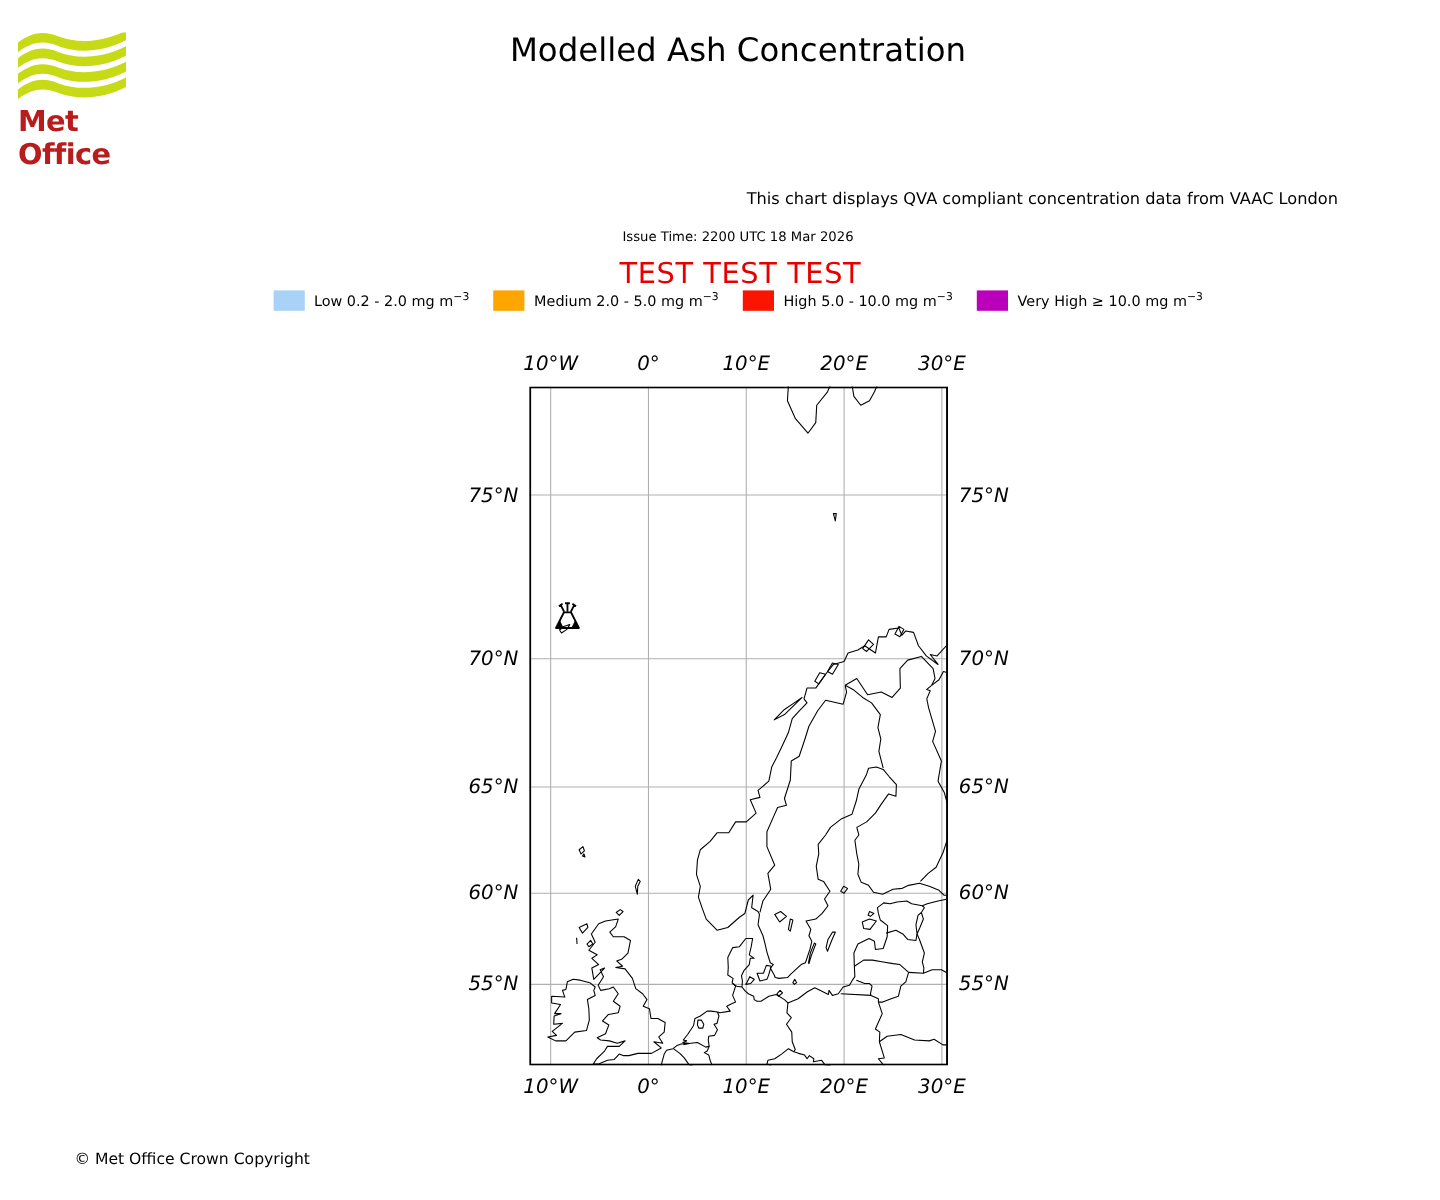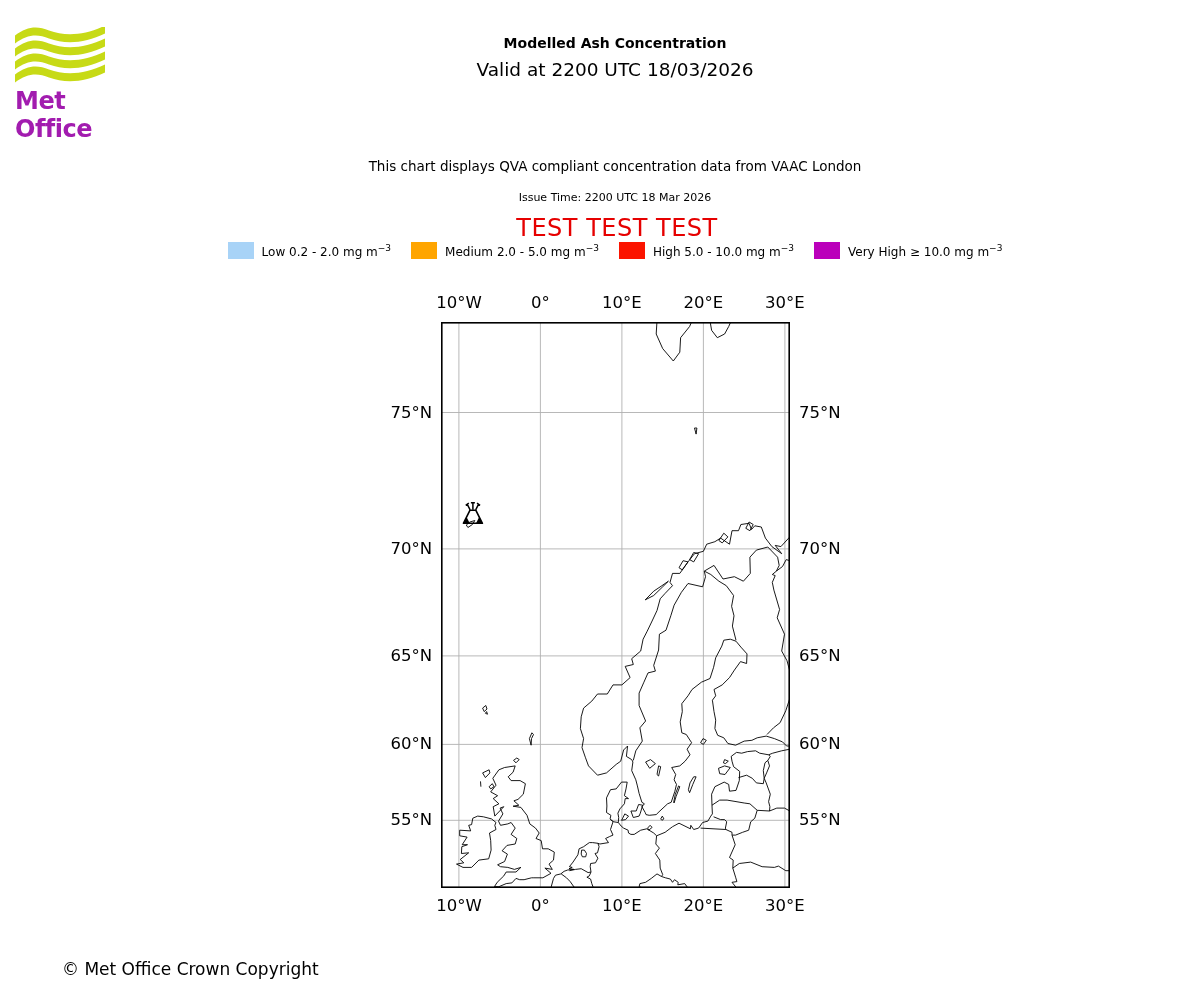--- a/index.html
+++ b/index.html
@@ -4,61 +4,60 @@
 <style>
   html,body{margin:0;padding:0;}
   body{
     width:1200px;height:1000px;position:relative;background:#ffffff;
     font-family:"DejaVu Sans","Liberation Sans",sans-serif;color:#000;
     overflow:hidden;
   }
   
   .logo-wrap{position:absolute;left:15px;top:27px;width:100px;}
   .logo-waves{display:block;width:90px;height:58px;}
-  .logo-text{font-size:24px;font-weight:bold;color:#a21caf;letter-spacing:-0.5px;margin-top:2px;}
+  .logo-text{font-size:24px;font-weight:bold;color:#b91c1c;letter-spacing:-0.5px;margin-top:2px;}
   .title-block{position:absolute;left:115px;top:30px;width:1000px;text-align:center;}
-  .page-title{font-size:14px;font-weight:bold;line-height:26px;}
+  .page-title{font-size:27px;font-weight:normal;line-height:26px;}
   .subtitle{font-size:18.5px;line-height:27px;}
-  .vaac-note{position:absolute;left:115px;top:158px;width:1000px;text-align:center;font-size:13.5px;}
+  .vaac-note{position:absolute;left:115px;top:158px;width:1000px;text-align:right;font-size:13.5px;}
   .issue-time{position:absolute;left:115px;top:191px;width:1000px;text-align:center;font-size:11px;}
   .test-banner{position:absolute;left:117px;top:214px;width:1000px;text-align:center;
     font-size:24px;color:#e60000;letter-spacing:0.5px;}
   
   .legend{position:absolute;left:115px;top:242px;width:1000px;display:flex;justify-content:center;gap:20px;align-items:center;}
   .legend-item{display:flex;align-items:center;gap:8px;}
   .legend-swatch{width:26px;height:17px;display:inline-block;}
   .legend-label{font-size:12px;white-space:nowrap;}
   .legend-label sup{font-size:9px;}
   
   .map-frame{position:absolute;left:441px;top:322px;width:349px;height:566px;}
   .map-frame svg{display:block;width:349px;height:566px;}
-  .axis-label{position:absolute;font-size:16.5px;line-height:22px;white-space:nowrap;}
+  .axis-label{position:absolute;font-size:16.5px;line-height:22px;white-space:nowrap;font-style:italic;}
   .axis-top,.axis-bottom{transform:translateX(-50%);}
   .axis-left{text-align:right;width:90px;}
   
-  .copyright{position:absolute;left:62px;top:959px;font-size:17px;}
+  .copyright{position:absolute;left:62px;top:959px;font-size:13px;}
 </style>
 </head>
 <body>
 
 <div class="logo-wrap">
   <svg class="logo-waves" viewBox="0 0 90 57">
     <g id="logo-bands">
         <path d="M0,8 C12,-1 22,-2 34,3 C50,9 70,8 90,-2 L90,6 C70,16 50,17 34,11 C22,6 12,7 0,16 Z" fill="#c7da16"></path>
         <path d="M0,21 C12,12 22,11 34,16 C50,22 70,21 90,11 L90,19 C70,29 50,30 34,24 C22,19 12,20 0,29 Z" fill="#c7da16"></path>
         <path d="M0,34 C12,25 22,24 34,29 C50,35 70,34 90,24 L90,32 C70,42 50,43 34,37 C22,32 12,33 0,42 Z" fill="#c7da16"></path>
         <path d="M0,47 C12,38 22,37 34,42 C50,48 70,47 90,37 L90,45 C70,55 50,56 34,50 C22,45 12,46 0,55 Z" fill="#c7da16"></path>
       </g>
   </svg>
   <div class="logo-text">Met Office</div>
 </div>
 
 <div class="title-block">
   <div class="page-title">Modelled Ash Concentration</div>
-  <div class="subtitle">Valid at 2200 UTC 18/03/2026</div>
 </div>
 
 <div class="vaac-note">This chart displays QVA compliant concentration data from VAAC London</div>
 <div class="issue-time">Issue Time: 2200 UTC 18 Mar 2026</div>
 <div class="test-banner" style="color: rgb(230, 0, 0);">TEST TEST TEST</div>
 
 <div class="legend" id="legend">
     <div class="legend-item">
       <span class="legend-swatch" style="background: rgb(168, 211, 247);"></span>
       <span class="legend-label">Low 0.2 - 2.0 mg m<sup>−3</sup></span>

